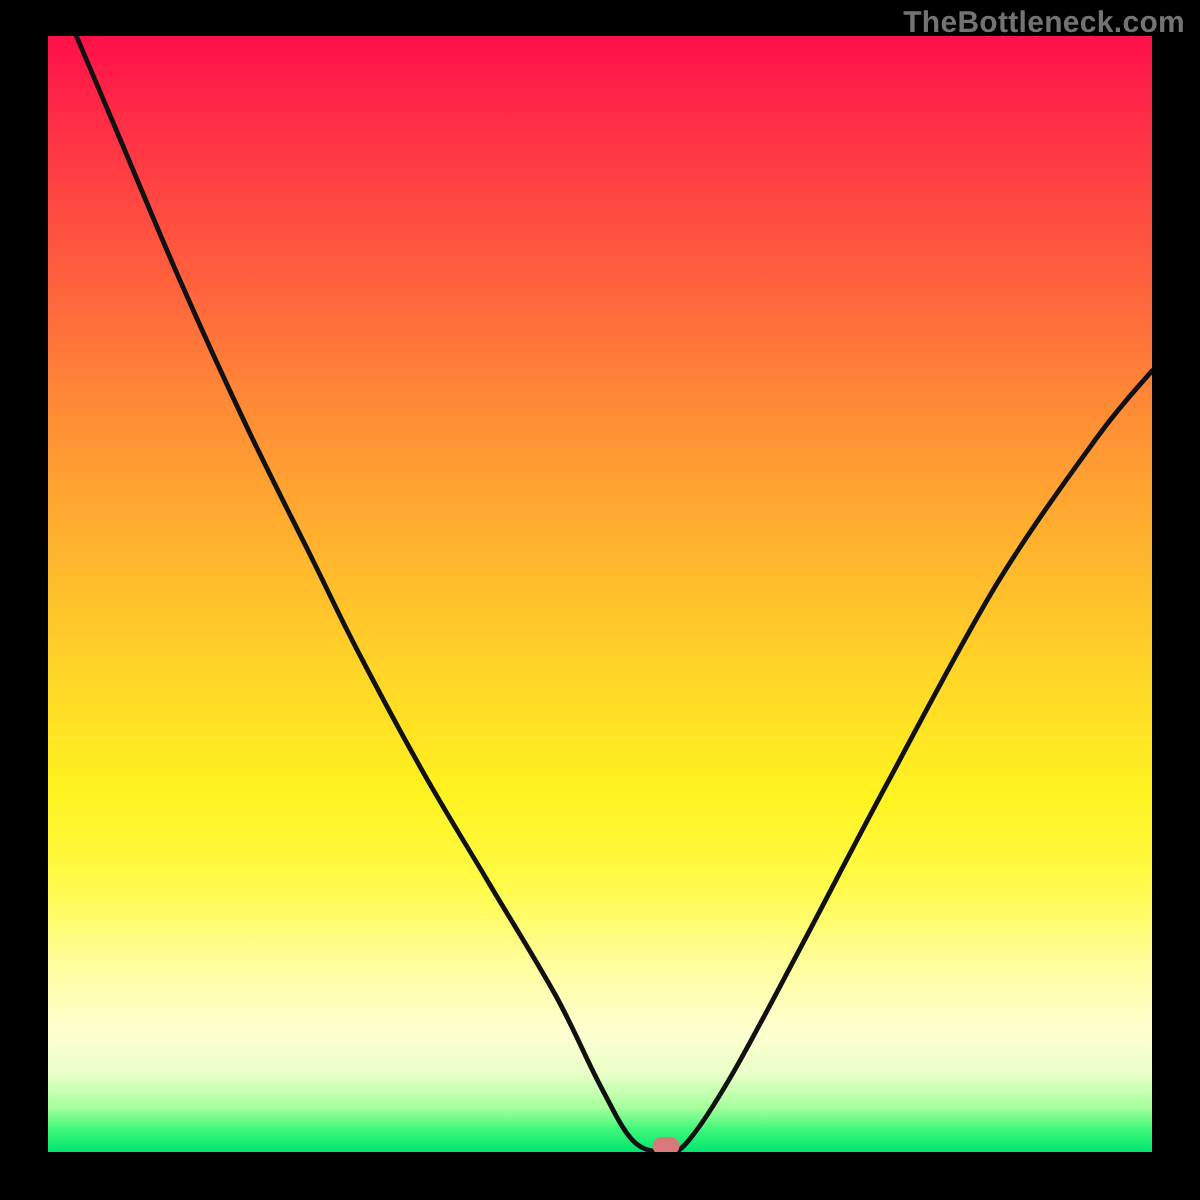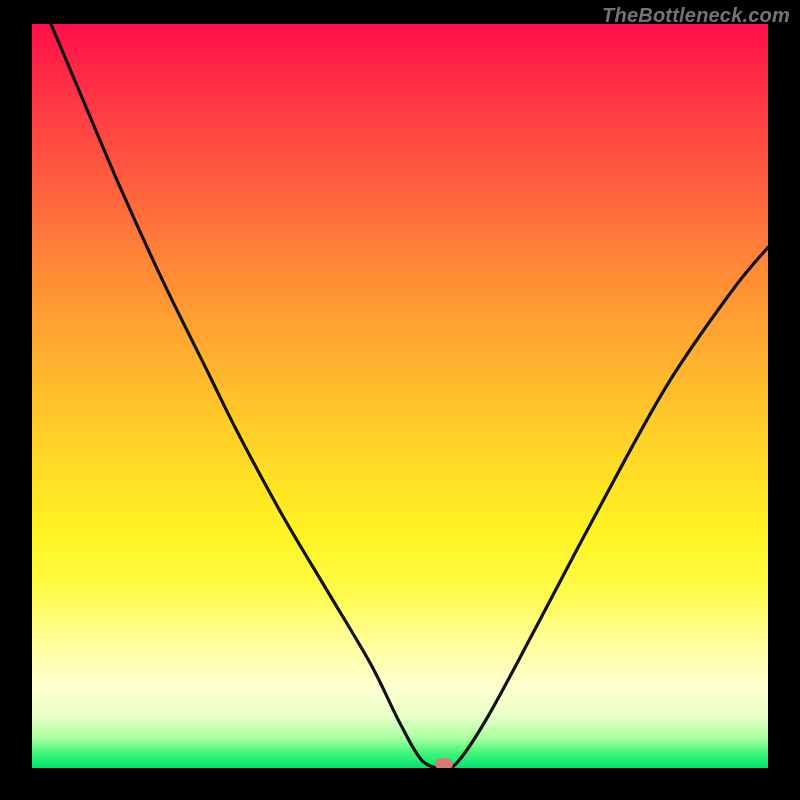--- a/index.html
+++ b/index.html
@@ -9,21 +9,20 @@
     height: 800px;
     background: #000;
     overflow: hidden;
     font-family: Arial, Helvetica, sans-serif;
   }
   .frame {
     position: relative;
     width: 800px;
     height: 800px;
     background: #000;
-    font-style: italic;
   }
   .watermark {
     position: absolute;
     top: 4px;
     right: 10px;
     color: #737373;
     font-size: 20px;
     font-weight: 600;
     letter-spacing: 0.2px;
     z-index: 10;

